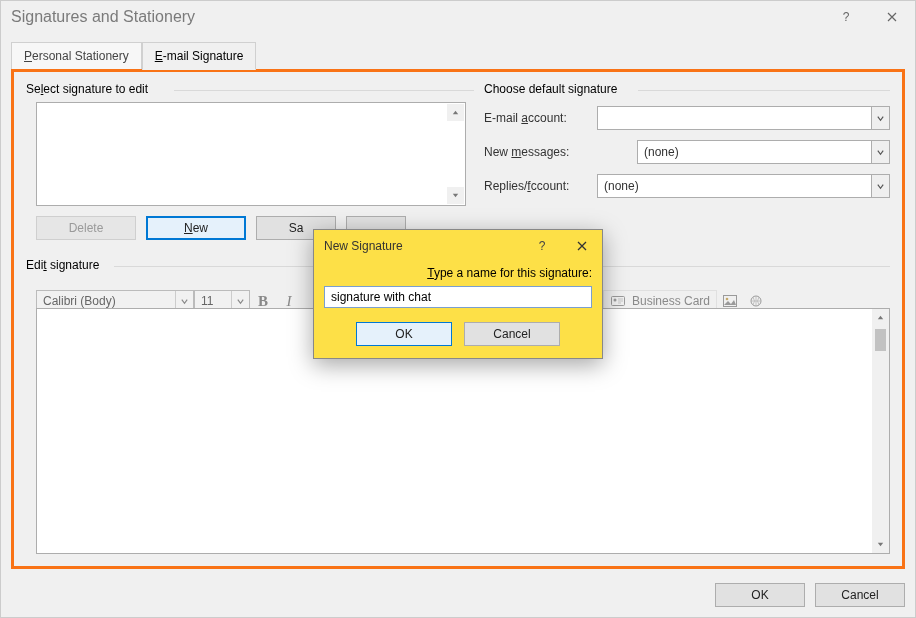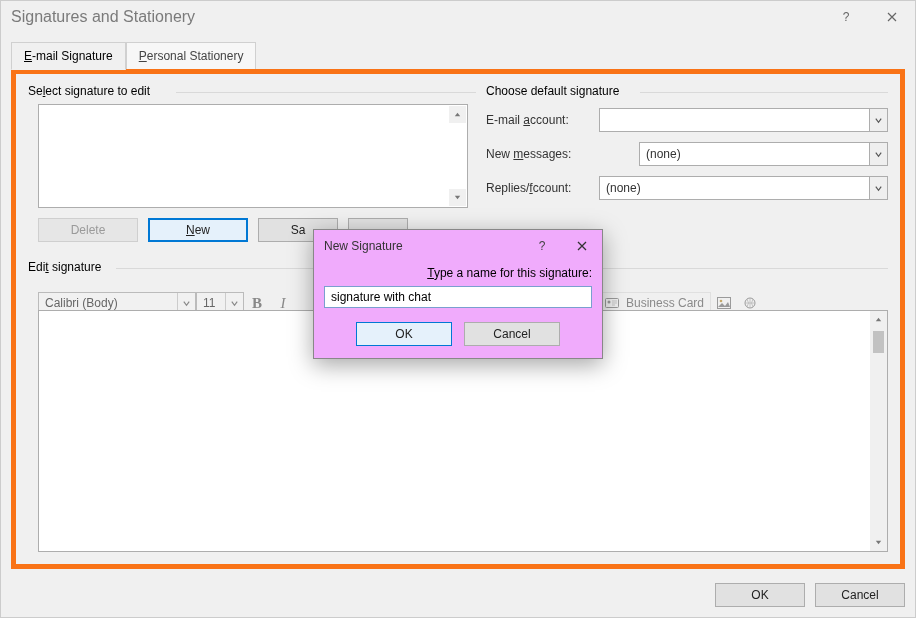--- a/index.html
+++ b/index.html
@@ -6,21 +6,21 @@
   html, body { margin:0; padding:0; background:#fff; }
   .window { width:916px; height:618px; border:1px solid #ccc; background:#f0f0f0; position:relative; }
   .titlebar { height:32px; display:flex; align-items:center; padding:0 0 0 10px; color:#7a7a7a; }
   .titlebar .title { flex:1; font-size:16px; }
   .tb-btn { width:46px; height:32px; display:flex; align-items:center; justify-content:center; color:#666; }
   .client { position:absolute; left:10px; right:10px; top:40px; bottom:50px; }
   .tabs { display:flex; gap:0; }
   .tab { padding:6px 12px 6px 12px; border:1px solid #d0d0d0; border-bottom:none; background:#f0f0f0; position:relative; top:1px; }
   .tab.active { background:#f0f0f0; z-index:2; border-bottom:1px solid #f0f0f0; }
   .tab.inactive { background:#f7f7f7; color:#444; }
-  .tabpanel { border:5px solid #f97316; background:#f0f0f0; height:calc(100% - 26px); position:relative; padding:24px; }
+  .tabpanel { border:3px solid #f97316; background:#f0f0f0; height:calc(100% - 26px); position:relative; padding:24px; }
   .ul-accel { text-decoration:underline; }
   .fieldset-line { position:absolute; height:1px; background:#d9d9d9; }
   .listbox { background:#fff; border:1px solid #adadad; position:relative; }
   .scrollbtn { position:absolute; right:1px; width:17px; height:17px; background:#f0f0f0; display:flex; align-items:center; justify-content:center; color:#555;}
   .btn { display:inline-flex; align-items:center; justify-content:center; border:1px solid #adadad; background:#e1e1e1; height:24px; width:100px; color:#222;}
   .btn.disabled { color:#9a9a9a; background:#e6e6e6; border-color:#cfcfcf; }
   .btn.primary { border:1px solid #0078d4; background:#e5f1fb; }
   .btn.primary.thick { border-width:2px; }
   .combo { display:flex; border:1px solid #adadad; background:#fff; height:24px; }
   .combo .combo-text { flex:1; padding:0 6px; display:flex; align-items:center; color:#333; }
@@ -36,21 +36,21 @@
   .toolbar .tbtn.italic{ font-family:"Times New Roman",serif; font-style:italic; font-size:15px;}
   .bigsep { width:1px; height:22px; background:#ddd; }
   .editor { background:#fff; border:1px solid #adadad; position:relative; }
   .vscroll { position:absolute; top:0; right:0; bottom:0; width:17px; background:#f0f0f0;}
   .vscroll .arr { height:17px; display:flex; align-items:center; justify-content:center; color:#555; font-size:9px; }
   .vscroll .thumb{ position:absolute; right:3px; left:3px; top:20px; height:22px; background:#c2c2c2;}
   .footer { position:absolute; right:10px; bottom:10px; display:flex; gap:10px; }
   .biz { display:flex; align-items:center; gap:6px; color:#8a8a8a; border:1px solid #e0e0e0; padding:2px 6px; height:22px;}
   .icon16 { width:16px; height:16px; }
   .modal-overlay { position:absolute; inset:0;  }
-  .modal { position:absolute; left:312px; top:228px; width:290px; background:#f0abfc; border:1px solid #888; box-shadow:0 6px 22px rgba(0,0,0,0.35);}
+  .modal { position:absolute; left:312px; top:228px; width:290px; background:#fde047; border:1px solid #888; box-shadow:0 6px 22px rgba(0,0,0,0.35);}
   .modal .mhead{ height:32px; display:flex; align-items:center; padding-left:10px;}
   .mtitle{ flex:1; color:#333;}
   .mbody{ padding:4px 10px 12px 10px;}
   .minput{ width:100%; height:22px; border:1px solid #7a9fcf; padding:0 6px; font-size:12px; outline:none;}
   .mbtns{ display:flex; gap:12px; justify-content:center; margin-top:14px;}
   svg { display:block; }
 </style>
 </head>
 <body>
 
@@ -64,25 +64,25 @@
     </div>
     <div class="tb-btn">
       <svg class="icon16" viewBox="0 0 16 16">
           <path d="M4 4 L12 12 M12 4 L4 12" stroke="#666" stroke-width="1.2" fill="none"></path>
         </svg>
     </div>
   </div>
 
   <div class="client">
     <div class="tabs">
+      <div class="tab inactive">
+        <span class="ul-accel">P</span><span>ersonal Stationery</span>
+      </div>
       <div class="tab active">
         <span class="ul-accel">E</span><span>-mail Signature</span>
-      </div>
-      <div class="tab inactive">
-        <span class="ul-accel">P</span><span>ersonal Stationery</span>
       </div>
     </div>
 
     <div class="tabpanel">
 
       <div style="position:absolute; left:12px; top:10px;">
         <span>Se</span><span class="ul-accel">l</span><span>ect signature to edit</span>
       </div>
       <div class="fieldset-line" style="left:160px; top:18px; width:300px;"></div>
 
@@ -161,21 +161,21 @@
 
       <div class="toolbar" style="position:absolute; left:22px; top:206px; right:12px;">
         <div class="sel" style="width:158px;">
           <div class="t">Calibri (Body)</div>
           <div class="dd">
               <svg width="9" height="9" viewBox="0 0 10 10">
                 <path d="M2 3 L5 7 L8 3" fill="none" stroke="#888" stroke-width="1.3"></path>
               </svg>
             </div>
         </div>
-        <div class="sel" style="width:48px;">
+        <div class="sel" style="width:56px;">
           <div class="t">11</div>
           <div class="dd">
               <svg width="9" height="9" viewBox="0 0 10 10">
                 <path d="M2 3 L5 7 L8 3" fill="none" stroke="#888" stroke-width="1.3"></path>
               </svg>
             </div>
         </div>
         <div class="tbtn bold">B</div>
         <div class="tbtn italic">I</div>
         <div style="flex:0 0 300px;"></div>

